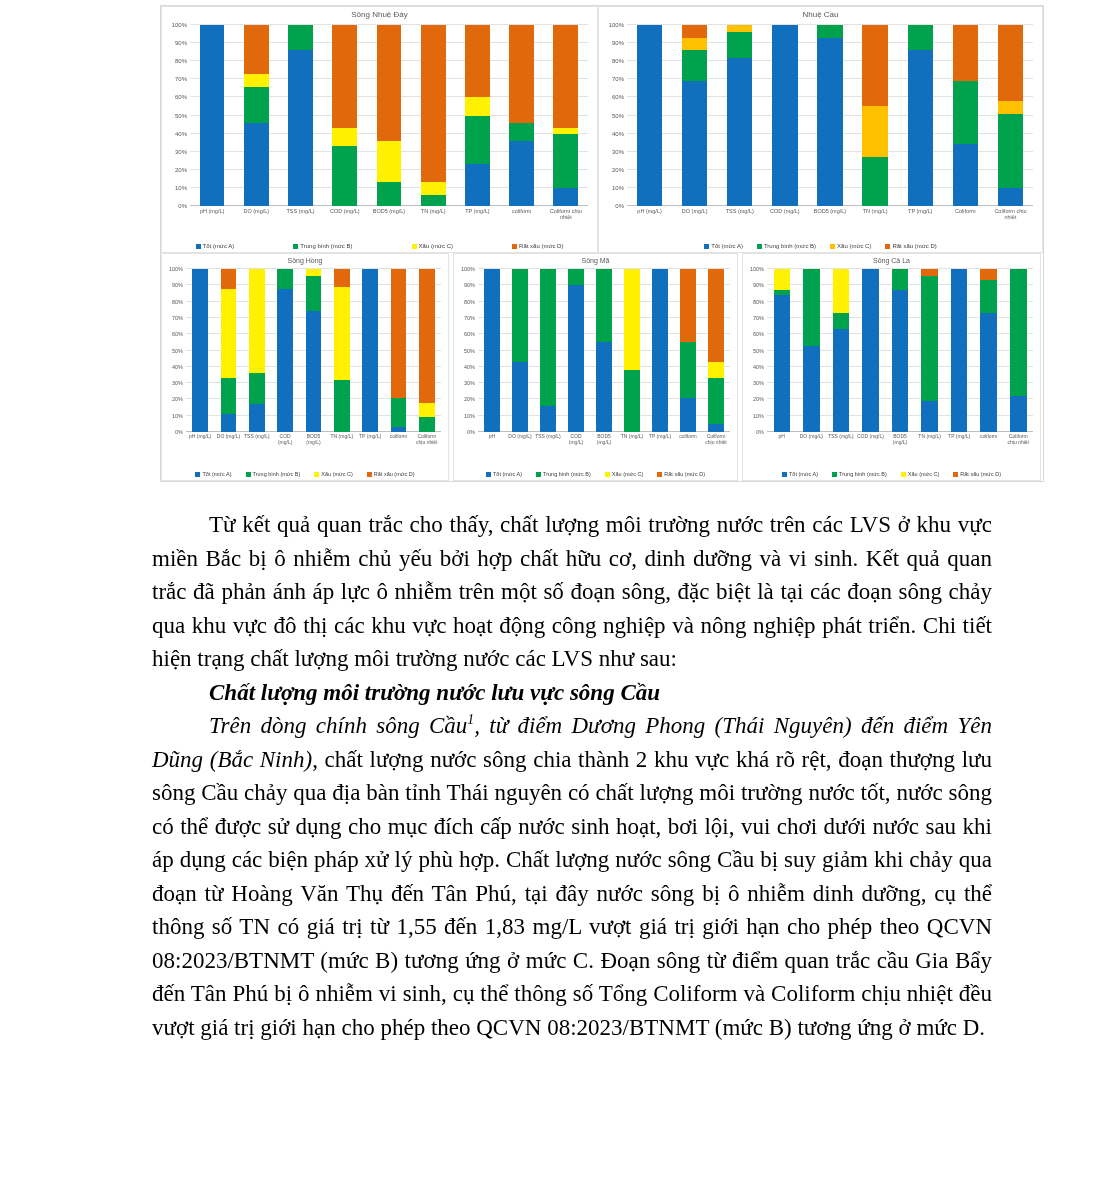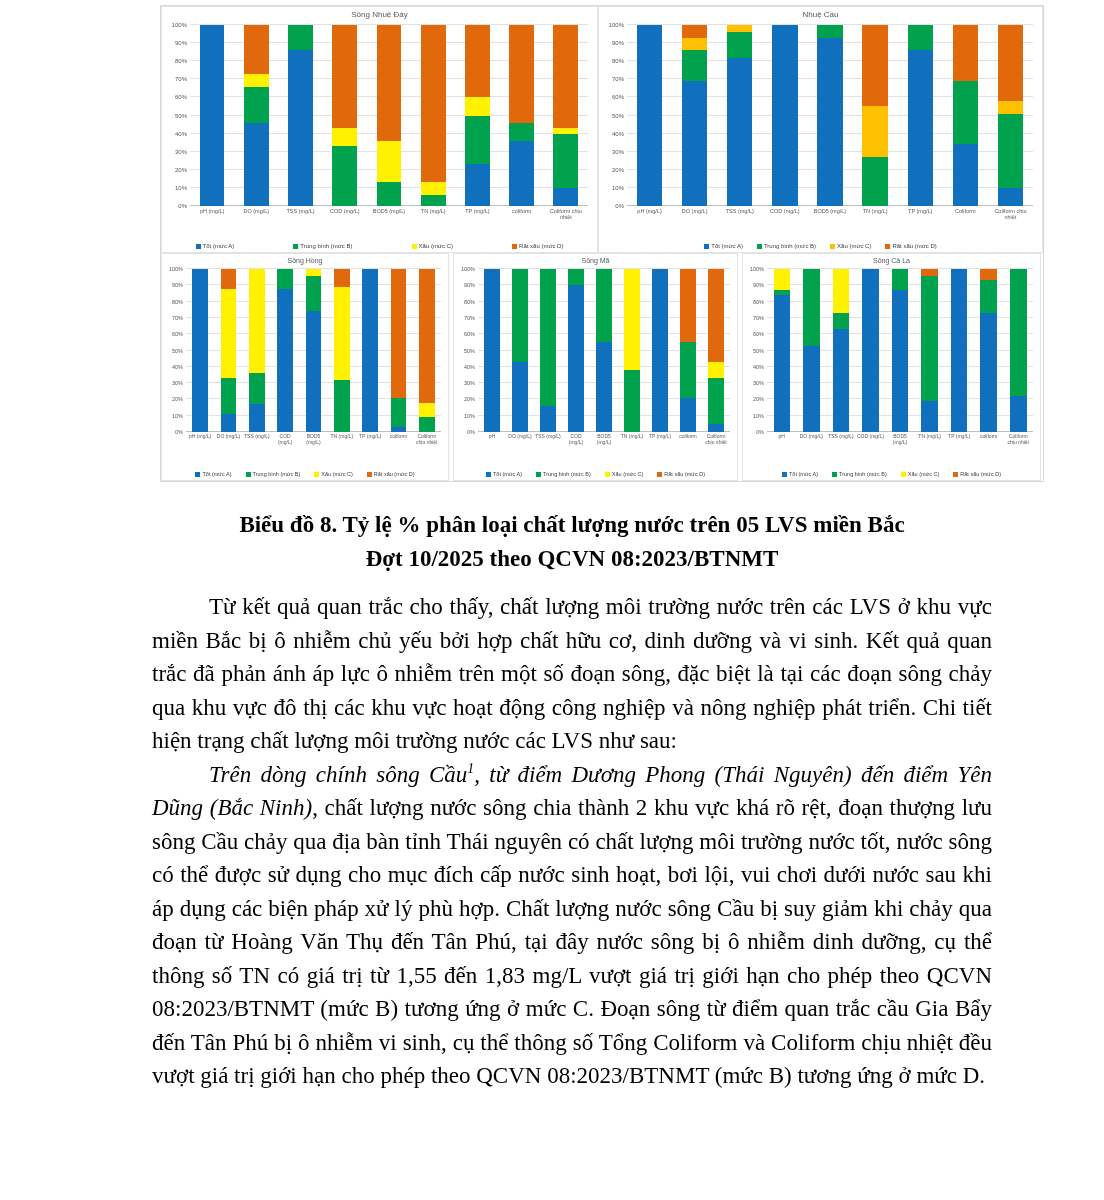--- a/index.html
+++ b/index.html
@@ -644,22 +644,21 @@
             <div class="legend-item">
               <div class="swatch" style="background: rgb(226, 105, 11);"></div>
               <div>Rất xấu (mức D)</div>
             </div>
           </div>
         </div>
       </div>
   </div>
 
   <div class="content">
-    <p class="caption"><span>Biểu đồ 8. Tỷ lệ % phân loại chất lượng nước trên 05 LVS miền Bắc</span><br>
-      <span>Đợt 10/2025 theo QCVN 08:2023/BTNMT</span></p>
 
     <p class="body-par">Từ kết quả quan trắc cho thấy, chất lượng môi trường nước trên các LVS ở khu vực miền Bắc bị ô nhiễm chủ yếu bởi hợp chất hữu cơ, dinh dưỡng và vi sinh. Kết quả quan trắc đã phản ánh áp lực ô nhiễm trên một số đoạn sông, đặc biệt là tại các đoạn sông chảy qua khu vực đô thị các khu vực hoạt động công nghiệp và nông nghiệp phát triển. Chi tiết hiện trạng chất lượng môi trường nước các LVS như sau:</p>
 
+    <p class="section-heading">Chất lượng môi trường nước lưu vực sông Cầu</p>
 
     <p class="body-par" id="para2"><span class="ital">Trên dòng chính sông Cầu</span><sup class="fnote ital">1</sup><span class="ital">, từ điểm Dương Phong (Thái Nguyên) đến điểm Yên Dũng (Bắc Ninh)</span><span>, chất lượng nước sông chia thành 2 khu vực khá rõ rệt, đoạn thượng lưu sông Cầu chảy qua địa bàn tỉnh Thái nguyên có chất lượng môi trường nước tốt, nước sông có thể được sử dụng cho mục đích cấp nước sinh hoạt, bơi lội, vui chơi dưới nước sau khi áp dụng các biện pháp xử lý phù hợp. Chất lượng nước sông Cầu bị suy giảm khi chảy qua đoạn từ Hoàng Văn Thụ đến Tân Phú, tại đây nước sông bị ô nhiễm dinh dưỡng, cụ thể thông số TN có giá trị từ 1,55 đến 1,83 mg/L vượt giá trị giới hạn cho phép theo QCVN 08:2023/BTNMT (mức B) tương ứng ở mức C. Đoạn sông từ điểm quan trắc cầu Gia Bẩy đến Tân Phú bị ô nhiễm vi sinh, cụ thể thông số Tổng Coliform và Coliform chịu nhiệt đều vượt giá trị giới hạn cho phép theo QCVN 08:2023/BTNMT (mức B) tương ứng ở mức D.</span></p>
   </div>
 
 </div>
 
 </body></html>

